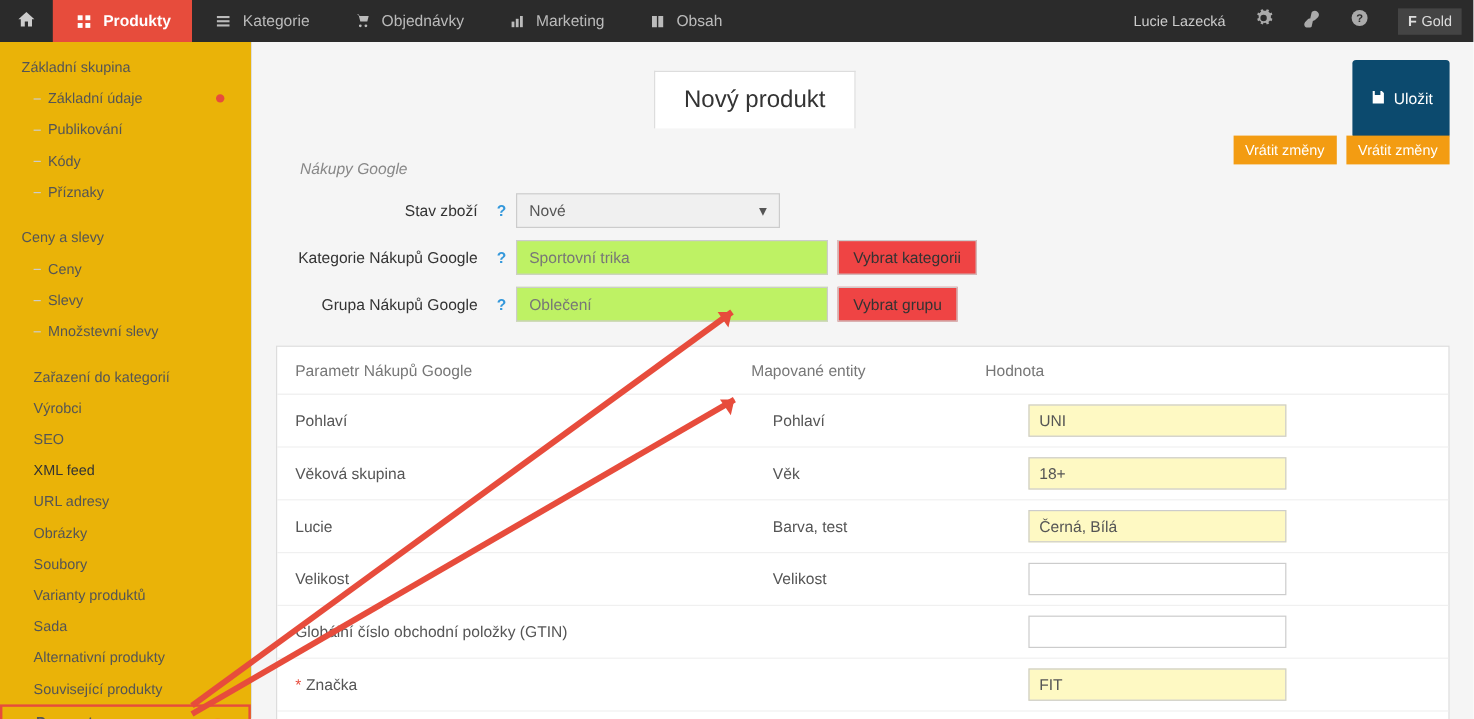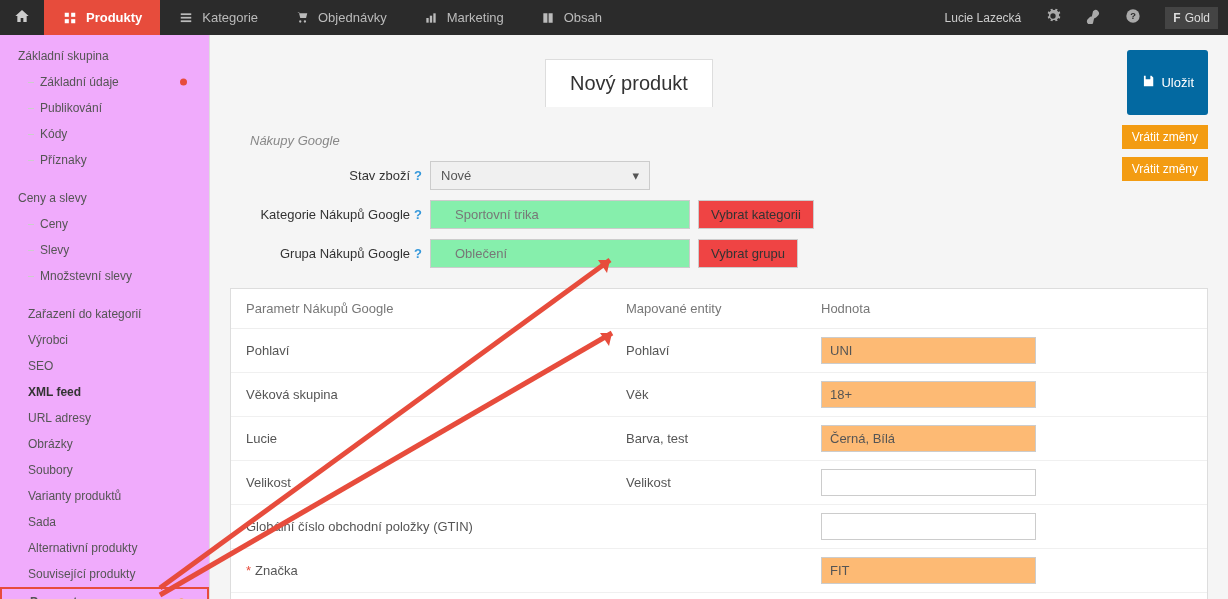--- a/index.html
+++ b/index.html
@@ -11,59 +11,59 @@
 .tab { display: flex; align-items: center; padding: 0 18px; gap: 8px; font-size: 13px; color: #bbb; cursor: pointer; }
 .tab.home { padding: 0 14px; }
 .tab.active { background: #e74c3c; color: #fff; font-weight: bold; }
 .tab-icon { width: 16px; height: 16px; display: inline-flex; align-items: center; justify-content: center; }
 .topbar-right .icon-btn { color: #aaa; cursor: pointer; font-size: 16px; }
 .user-name { color: #ccc; font-size: 12px; }
 .gold-badge { background: #444; padding: 4px 8px; color: #ddd; font-size: 12px; display: flex; align-items: center; gap: 4px;}
 
 .main { display: flex; height: calc(100vh - 35px); position: relative; }
 
-.sidebar { width: 210px; background: #f0abfc; border-right: 1px solid #ddd; padding: 8px 0; overflow-y: auto; }
+.sidebar { width: 210px; background: #eab308; border-right: 1px solid #ddd; padding: 8px 0; overflow-y: auto; }
 .side-group-label { padding: 6px 18px; color: #555; font-size: 12px; position: relative; }
 .side-item { padding: 6px 18px 6px 40px; color: #555; font-size: 12px; position: relative; cursor: pointer; }
 .side-item::before { content: ""; position: absolute; left: 28px; top: 50%; width: 6px; height: 1px; background: #ccc; }
 .side-item.no-tree { padding-left: 28px; }
 .side-item.no-tree::before { display: none; }
-.side-item.bold { font-weight: bold; color: #333; }
+.side-item.bold { font-weight: normal; color: #333; }
 .dot-red { position: absolute; right: 22px; top: 50%; transform: translateY(-50%); width: 7px; height: 7px; background: #e74c3c; border-radius: 50%; }
 .dot-orange { position: absolute; right: 22px; top: 50%; transform: translateY(-50%); width: 7px; height: 7px; background: #f39c12; border-radius: 50%; }
 .side-item.highlight { border: 2px solid #e74c3c; font-weight: bold; }
 
 .content { flex: 1; background: #f5f5f5; padding: 15px 20px; overflow-y: auto; position: relative; }
 
 .header-row { display: flex; align-items: center; margin-bottom: 10px; }
 .page-title { background: #fff; padding: 12px 24px; font-size: 20px; color: #333; margin-left: 315px; border: 1px solid #ddd; border-bottom: none;}
-.save-btn { margin-left: auto; background: #0369a1; color: #fff; border: none; padding: 24px 14px; border-radius: 3px; font-size: 13px; cursor: pointer; display: flex; align-items: center; gap: 6px; text-align: right; }
-
-.revert-col { position: absolute; right: 20px; top: 90px; display: flex; flex-direction: column; gap: 8px; }
+.save-btn { margin-left: auto; background: #0c4a6e; color: #fff; border: none; padding: 24px 14px; border-radius: 3px; font-size: 13px; cursor: pointer; display: flex; align-items: center; gap: 6px; text-align: right; }
+
+.revert-col { position: absolute; right: 20px; top: 78px; display: flex; flex-direction: row; gap: 8px; }
 .revert-btn { background: #f39c12; color: #fff; border: none; padding: 5px 10px; font-size: 12px; cursor: pointer; }
 
 .section-label { font-style: italic; color: #888; font-size: 13px; padding: 8px 20px; }
 .form-row { display: flex; align-items: center; padding: 5px 0; }
-.form-label { width: 200px; text-align: right; padding-right: 8px; color: #333; font-size: 13px; display: flex; justify-content: flex-end; align-items: center; gap: 4px;}
+.form-label { width: 200px; text-align: right; padding-right: 8px; color: #333; font-size: 13px; display: flex; justify-content: flex-end; align-items: center; gap: 16px;}
 .help-icon { color: #3498db; font-weight: bold; cursor: pointer; }
 .form-control { display: flex; align-items: center; gap: 8px; }
 .select-box, .text-input { background: #f0f0f0; border: 1px solid #ccc; padding: 6px 10px; font-size: 13px; color: #555; min-width: 220px; }
 .select-box { display: flex; justify-content: space-between; align-items: center; cursor: pointer; width: 220px; }
-.text-readonly { background: #86efac; border: 1px solid #ccc; padding: 6px 24px; font-size: 13px; color: #777; width: 260px; }
+.text-readonly { background: #bef264; border: 1px solid #ccc; padding: 6px 10px; font-size: 13px; color: #777; width: 260px; }
 .pick-btn { background: #ef4444; border: 1px solid #ccc; padding: 6px 12px; font-size: 13px; cursor: pointer; color: #333; }
 
 .params-table { background: #fff; border: 1px solid #ddd; margin-top: 15px; }
 .params-header { display: flex; padding: 12px 15px; color: #777; font-size: 13px; border-bottom: 1px solid #eee; }
 .col-param { flex: 0 0 380px; }
 .col-entity { flex: 0 0 195px; }
 .col-value { flex: 1; }
-.params-row { display: flex; align-items: center; padding: 8px 15px; border-bottom: 1px solid #f0f0f0; font-size: 13px; }
+.params-row { display: flex; align-items: center; padding: 8px 15px; border-bottom: 1px solid #f0f0f0; font-size: 13px; gap: 18px; }
 .params-row .col-param { color: #555; }
 .params-row .col-entity { color: #555; }
-.value-input { background: #fdba74; border: 1px solid #ccc; padding: 5px 8px; font-size: 13px; width: 215px; color: #555; }
+.value-input { background: #fef9c3; border: 1px solid #ccc; padding: 5px 8px; font-size: 13px; width: 215px; color: #555; }
 .value-input.empty { background: #fff; }
 .req-star { color: #e74c3c; margin-right: 4px; }
 
 .arrow-svg { position: absolute; top: 0; left: 0; width: 100%; height: 100%; pointer-events: none; z-index: 100; }
 </style>
 </head>
 <body>
 
 <div class="topbar">
   <div class="topbar-left">

